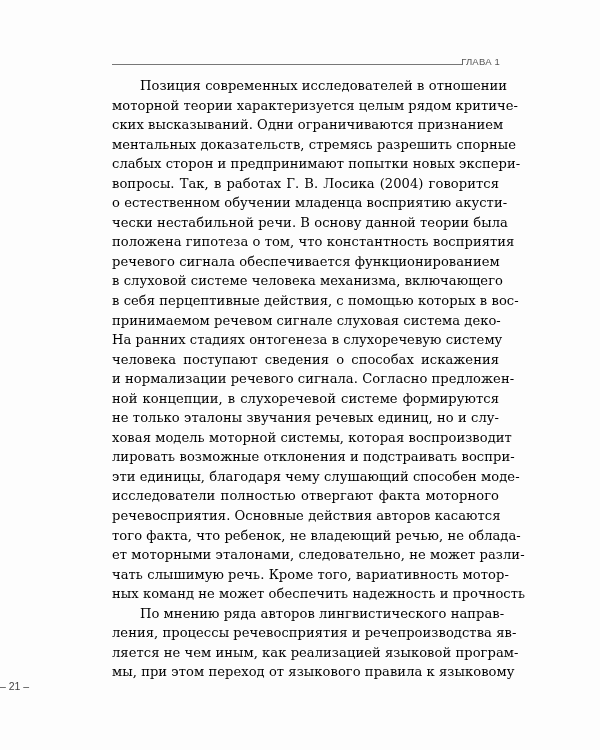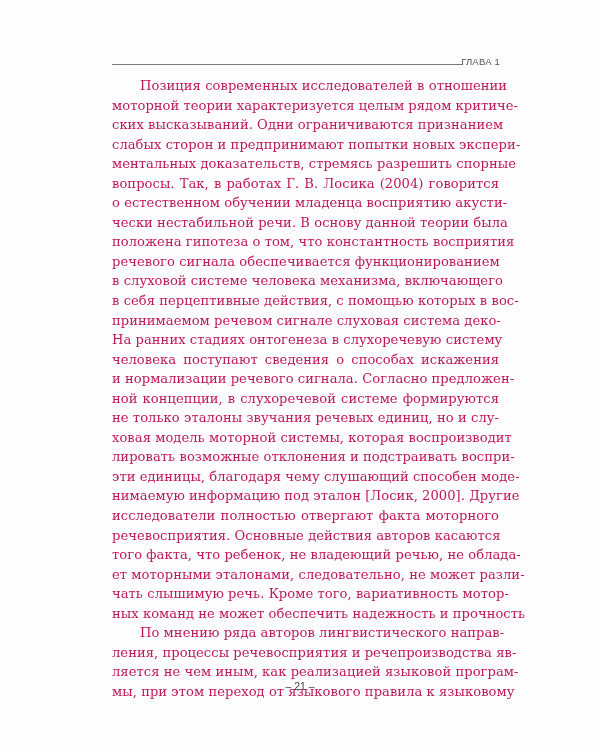--- a/index.html
+++ b/index.html
@@ -10,63 +10,62 @@
     .page { position: absolute; left: 0; top: 0; width: 600px; height: 750px; background: #fdfdfd; }
     .header { position: absolute; left: 112px; top: 54px; width: 388px; height: 16px; }
     .header-rule { position: absolute; left: 0; top: 10px; width: 350px; height: 0; border-top: 1px solid #777; }
     .header-chapter {
       position: absolute; right: 0; top: 2px;
       font-family: "Liberation Sans", sans-serif; font-size: 9.5px; color: #555; letter-spacing: 0.2px;
     }
     .body-text { position: absolute; left: 112px; top: 76px; width: 387px; }
     .line {
       display: block; height: 19.55px; line-height: 19.55px; font-size: 13.1px;
-      white-space: nowrap; text-align: justify; text-align-last: justify; color: #be185d;
+      white-space: nowrap; text-align: justify; text-align-last: justify; color: #000000;
       letter-spacing: 0.05px;
     }
     .line.indent { padding-left: 28px; }
     .line.last { text-align-last: left; }
     .page-number {
-      position: absolute; left: 0; width: 600px; top: 680px; text-align: center;
+      position: absolute; left: 0; width: 600px; top: 680px; 
       font-family: "Liberation Sans", sans-serif; font-size: 10.5px; color: #444;
     }
   </style>
 </head>
 <body>
 
 <div class="page">
   <div class="header">
     <div class="header-rule"></div>
     <div class="header-chapter">ГЛАВА 1</div>
   </div>
 
   <div class="body-text">
 
     <span class="line indent">Позиция современных исследователей в отношении</span>
     <span class="line">моторной теории характеризуется целым рядом критиче-</span>
     <span class="line">ских высказываний. Одни ограничиваются признанием</span>
+    <span class="line">ментальных доказательств, стремясь разрешить спорные</span>
     <span class="line">слабых сторон и предпринимают попытки новых экспери-</span>
-    <span class="line">ментальных доказательств, стремясь разрешить спорные</span>
     <span class="line">вопросы. Так, в работах Г. В. Лосика (2004) говорится</span>
     <span class="line">о естественном обучении младенца восприятию акусти-</span>
     <span class="line">чески нестабильной речи. В основу данной теории была</span>
     <span class="line">положена гипотеза о том, что константность восприятия</span>
     <span class="line">речевого сигнала обеспечивается функционированием</span>
     <span class="line">в слуховой системе человека механизма, включающего</span>
     <span class="line">в себя перцептивные действия, с помощью которых в вос-</span>
     <span class="line">принимаемом речевом сигнале слуховая система деко-</span>
     <span class="line">На ранних стадиях онтогенеза в слухоречевую систему</span>
     <span class="line">человека поступают сведения о способах искажения</span>
     <span class="line">и нормализации речевого сигнала. Согласно предложен-</span>
     <span class="line">ной концепции, в слухоречевой системе формируются</span>
     <span class="line">не только эталоны звучания речевых единиц, но и слу-</span>
     <span class="line">ховая модель моторной системы, которая воспроизводит</span>
     <span class="line">лировать возможные отклонения и подстраивать воспри-</span>
     <span class="line">эти единицы, благодаря чему слушающий способен моде-</span>
-    <span class="line">нимаемую информацию под эталон [Лосик, 2000]. Другие</span>
     <span class="line">исследователи полностью отвергают факта моторного</span>
     <span class="line">речевосприятия. Основные действия авторов касаются</span>
     <span class="line">того факта, что ребенок, не владеющий речью, не облада-</span>
     <span class="line">ет моторными эталонами, следовательно, не может разли-</span>
     <span class="line">чать слышимую речь. Кроме того, вариативность мотор-</span>
     <span class="line">ных команд не может обеспечить надежность и прочность</span>
 
     <span class="line indent">По мнению ряда авторов лингвистического направ-</span>
     <span class="line">ления, процессы речевосприятия и речепроизводства яв-</span>
     <span class="line">ляется не чем иным, как реализацией языковой програм-</span>

